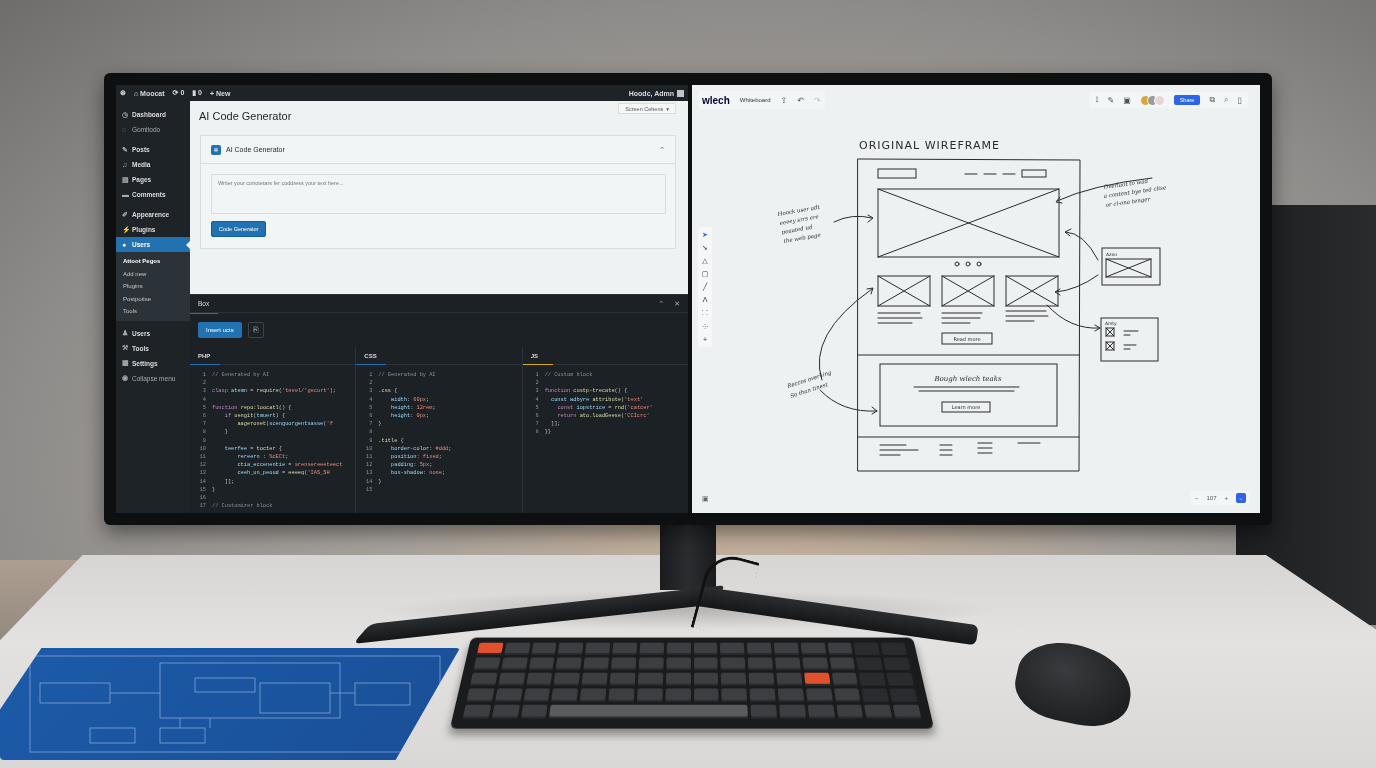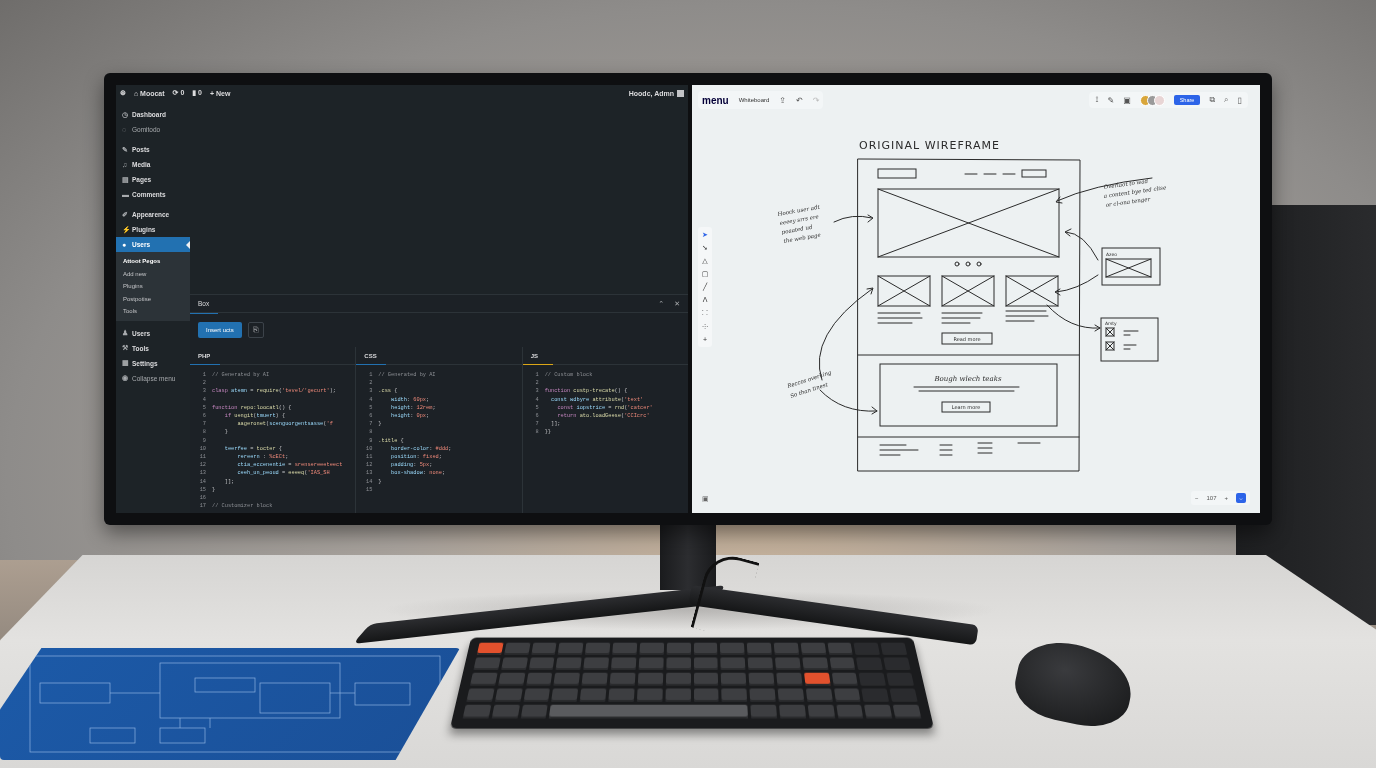--- a/index.html
+++ b/index.html
@@ -166,20 +166,36 @@
     <div class="wp-menu-item">
         <span class="ico">▦</span>
         <span>Settings</span>
       </div>
     <div class="wp-menu-item">
         <span class="ico">◉</span>
         <span style="font-weight:normal;color:#a7aaad">Collapse menu</span>
       </div>
   </div>
 
+  <div class="wp-content">
+    <div class="wp-title">AI Code Generator</div>
+    <div class="screen-options">
+        <span>Screen Cehens</span>
+        <span>▾</span>
+      </div>
+    <div class="postbox">
+      <div class="postbox-head">
+        <span class="pb-icon">✲</span>
+        <span>AI Code Generator</span>
+        <span class="pb-toggle">⌃</span>
+      </div>
+      <textarea class="wp-textarea" placeholder="Writer your coriotetars fer coddress your text here..." style=""></textarea>
+      <div class="wp-btn">Code Generator</div>
+    </div>
+  </div>
 
   <div class="code-panel">
     <div class="cp-head">
       <span class="tab">Box</span>
       <span class="ctrls">
           <span>⌃</span>
           <span>✕</span>
         </span>
     </div>
     <div class="cp-actions">
@@ -235,21 +251,21 @@
 <span class="ln">6</span>    <span class="c-kw">return</span> <span class="c-fn">ato.loadGeese</span>(<span class="c-str">'CCIcrc'</span>
 <span class="ln">7</span>  ]];
 <span class="ln">8</span>}}</div>
         </div>
       </div>
   </div>
 </div>
 
 <div class="screen-r">
   <div class="miro-top">
-    <span class="miro-logo">menu</span>
+    <span class="miro-logo">wlech</span>
     <span class="miro-board">Whiteboard</span>
     <span class="miro-ico">⇪</span>
     <span class="miro-ico">↶</span>
     <span class="miro-ico dim">↷</span>
   </div>
   <div class="miro-right">
     <span class="miro-ico">⟟</span>
     <span class="miro-ico">✎</span>
     <span class="miro-ico">▣</span>
     <span style="display:flex;padding-left:4px">

